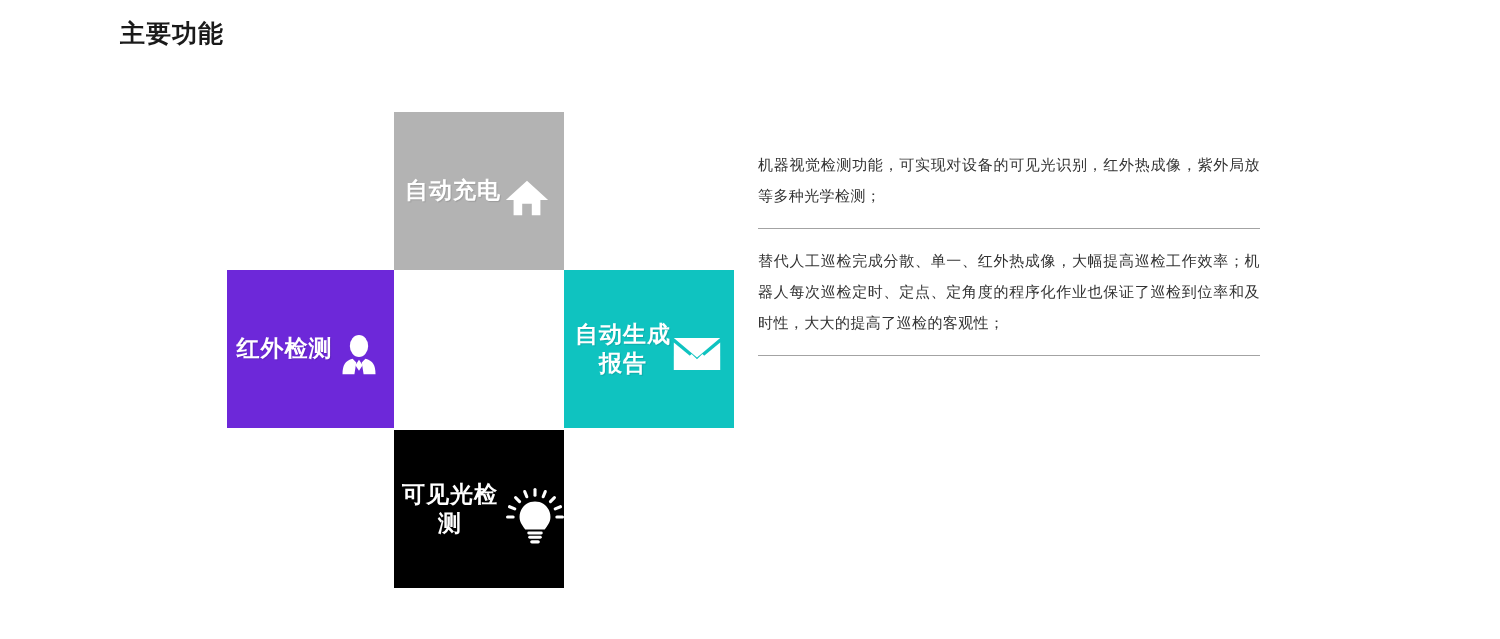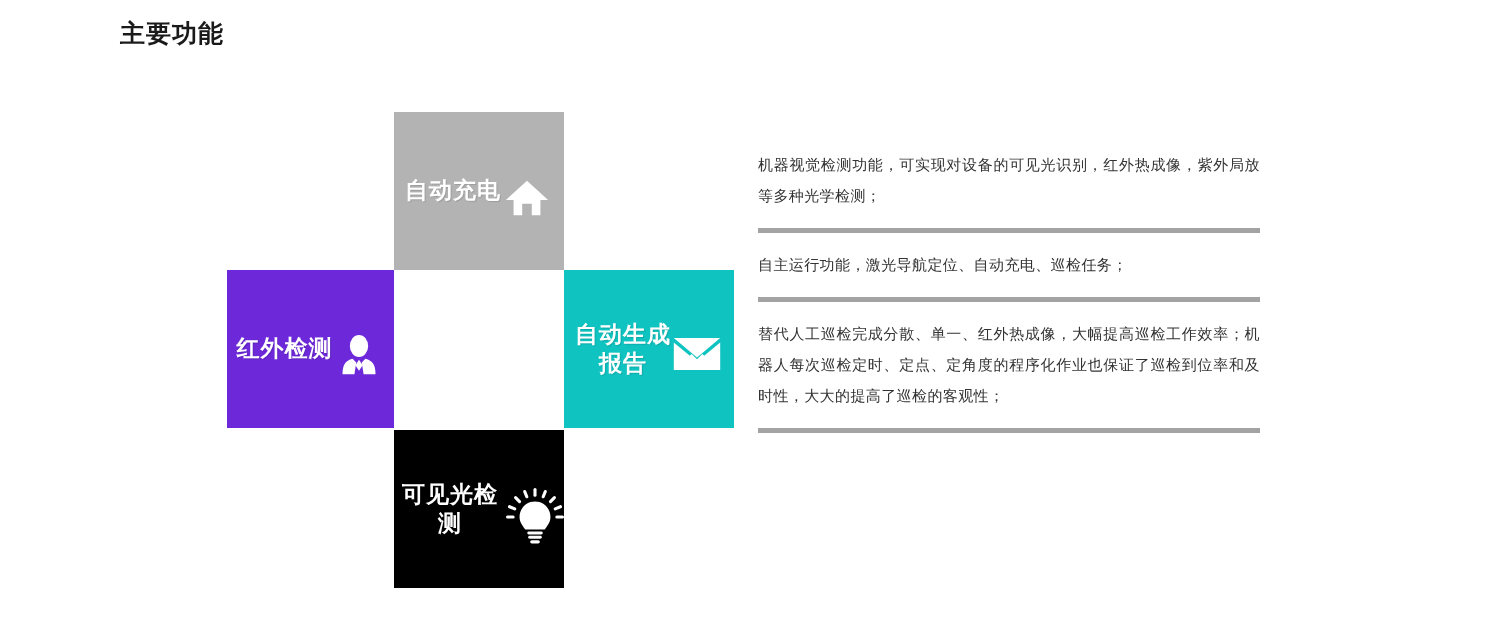--- a/index.html
+++ b/index.html
@@ -68,21 +68,21 @@
 
   
   .feature-list {
     position: absolute;
     left: 758px;
     top: 150px;
     width: 502px;
   }
   .feature-item {
     padding: 0 0 16px 0;
-    border-bottom: 5px solid #a3a3a3;
+    border-bottom: 1px solid #a3a3a3;
     margin-bottom: 17px;
   }
   .feature-item:last-child { margin-bottom: 0; }
   .feature-text {
     font-family: "DejaVu Serif", "Liberation Serif", serif;
     font-size: 15px;
     line-height: 31px;
     color: #333333;
     text-align: justify;
     letter-spacing: 0.4px;
@@ -154,20 +154,17 @@
       </div>
     </div>
 
   </div>
 
   <div class="feature-list">
     <div class="feature-item">
       <p class="feature-text">机器视觉检测功能，可实现对设备的可见光识别，红外热成像，紫外局放等多种光学检测；</p>
     </div>
     <div class="feature-item">
-      <p class="feature-text">自主运行功能，激光导航定位、自动充电、巡检任务；</p>
-    </div>
-    <div class="feature-item">
       <p class="feature-text">替代人工巡检完成分散、单一、红外热成像，大幅提高巡检工作效率；机器人每次巡检定时、定点、定角度的程序化作业也保证了巡检到位率和及时性，大大的提高了巡检的客观性；</p>
     </div>
   </div>
 
 </div>
 
 </body></html>

